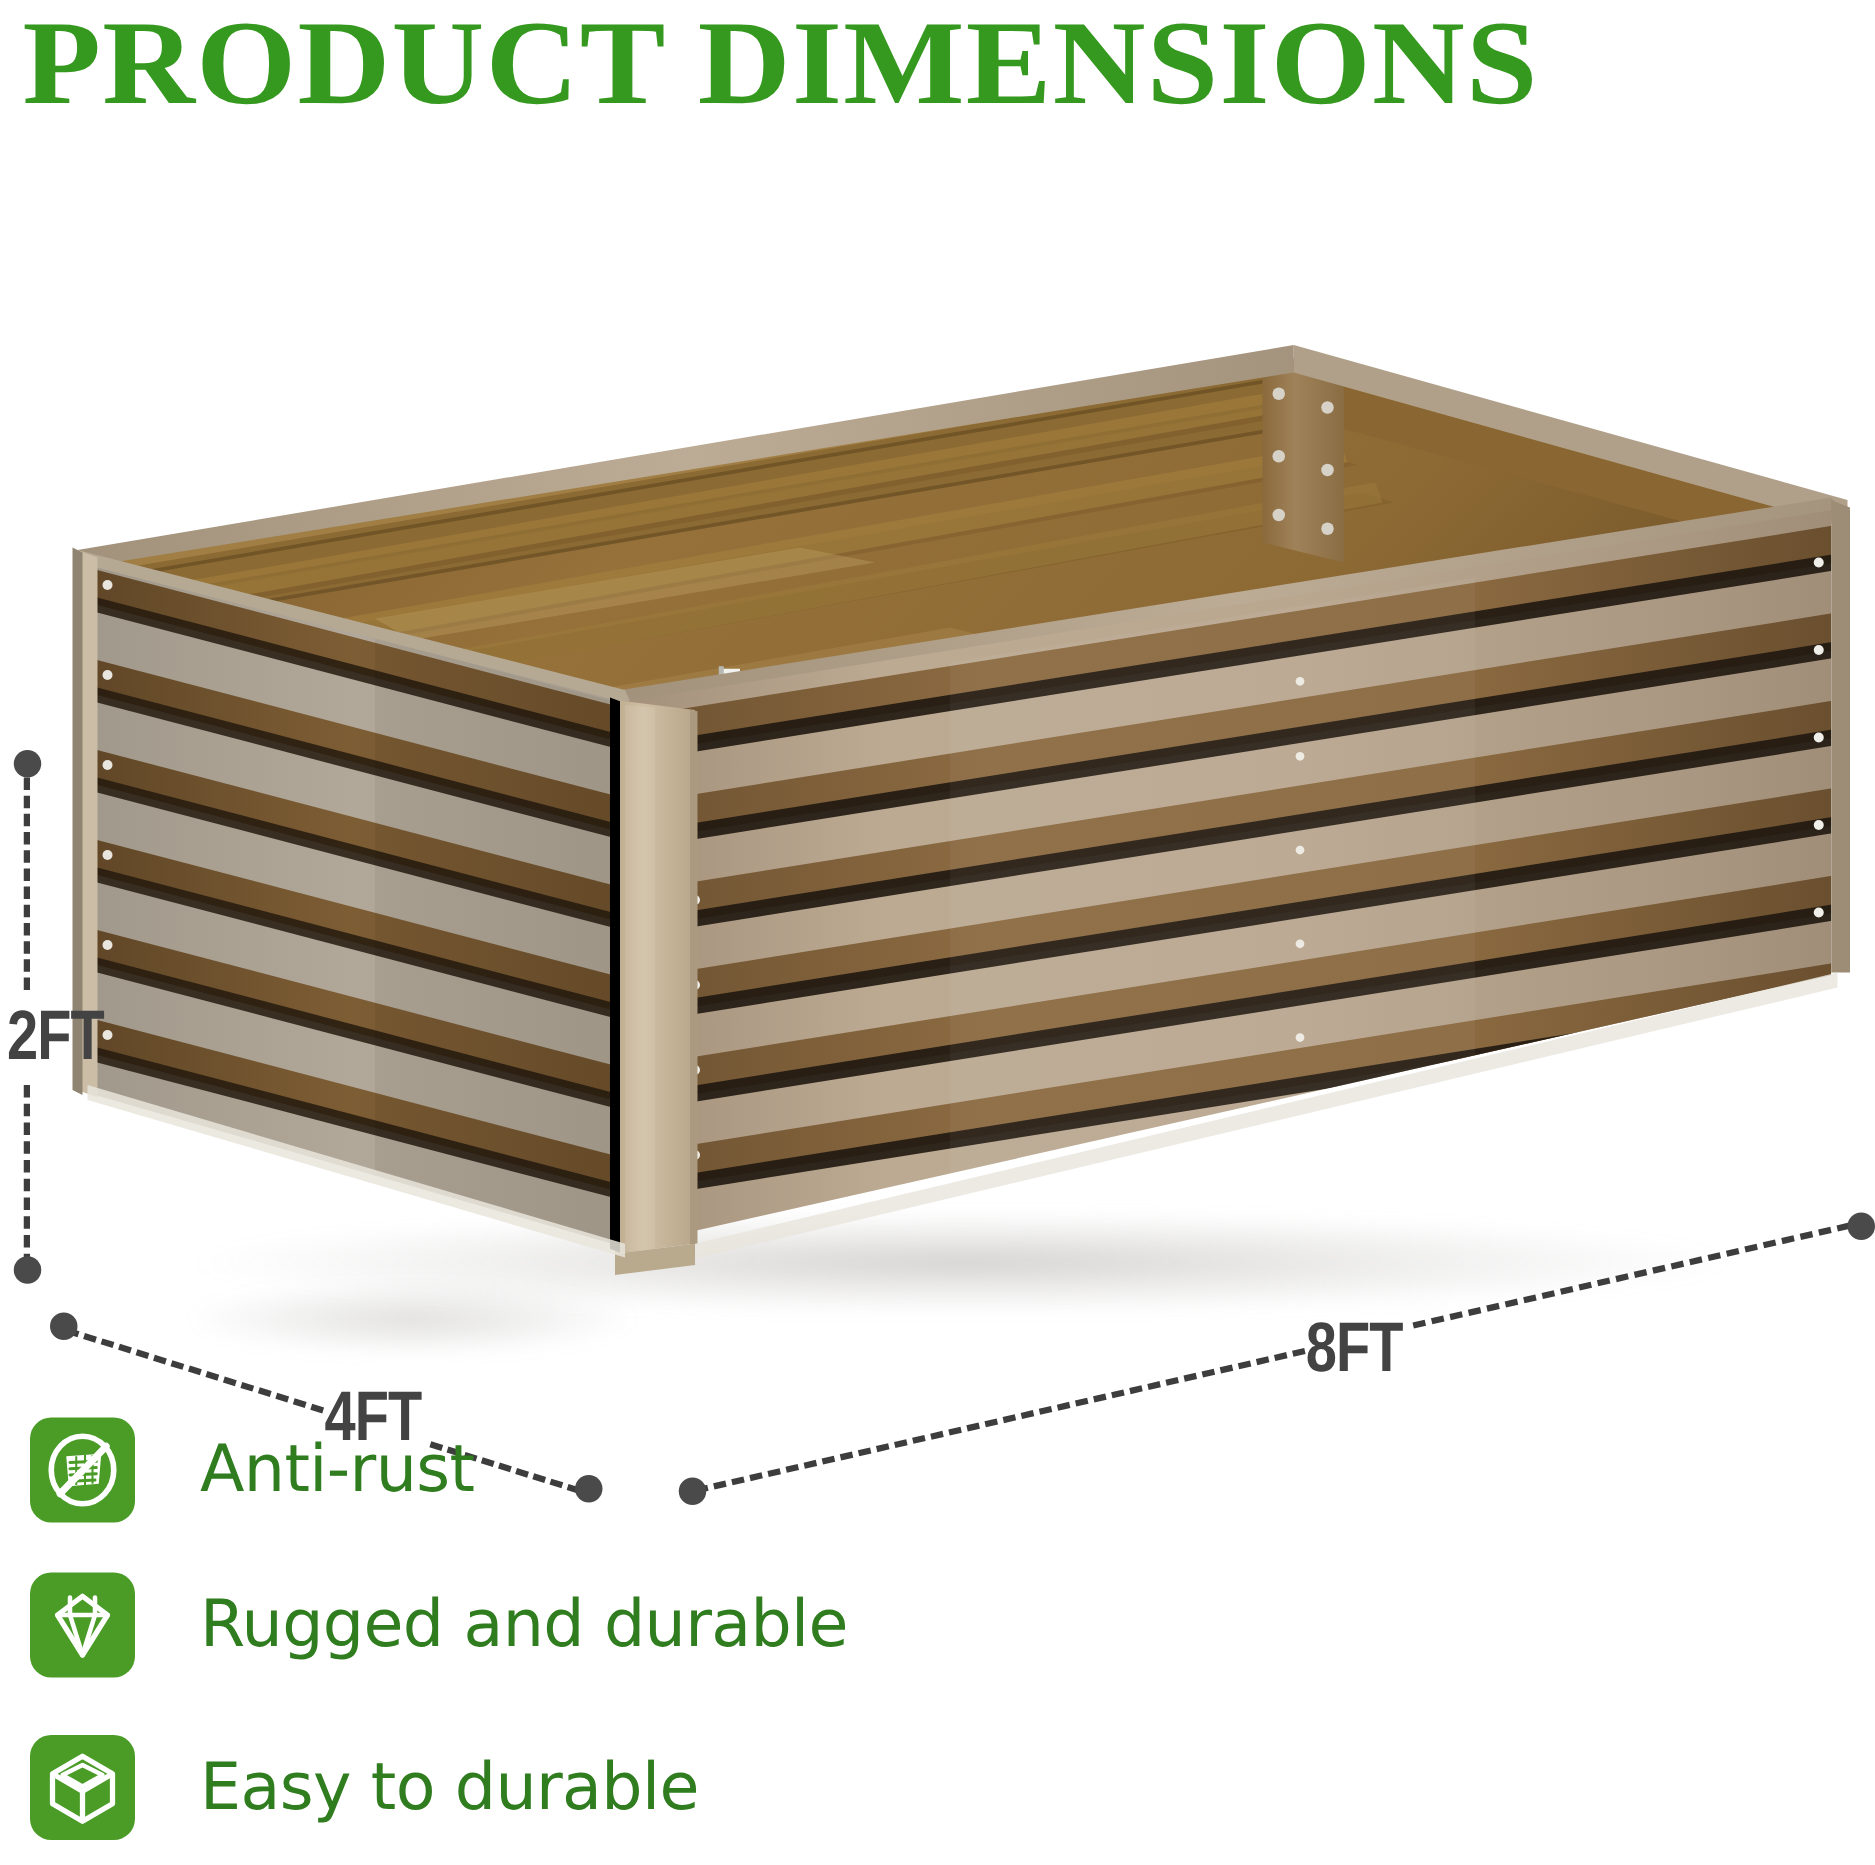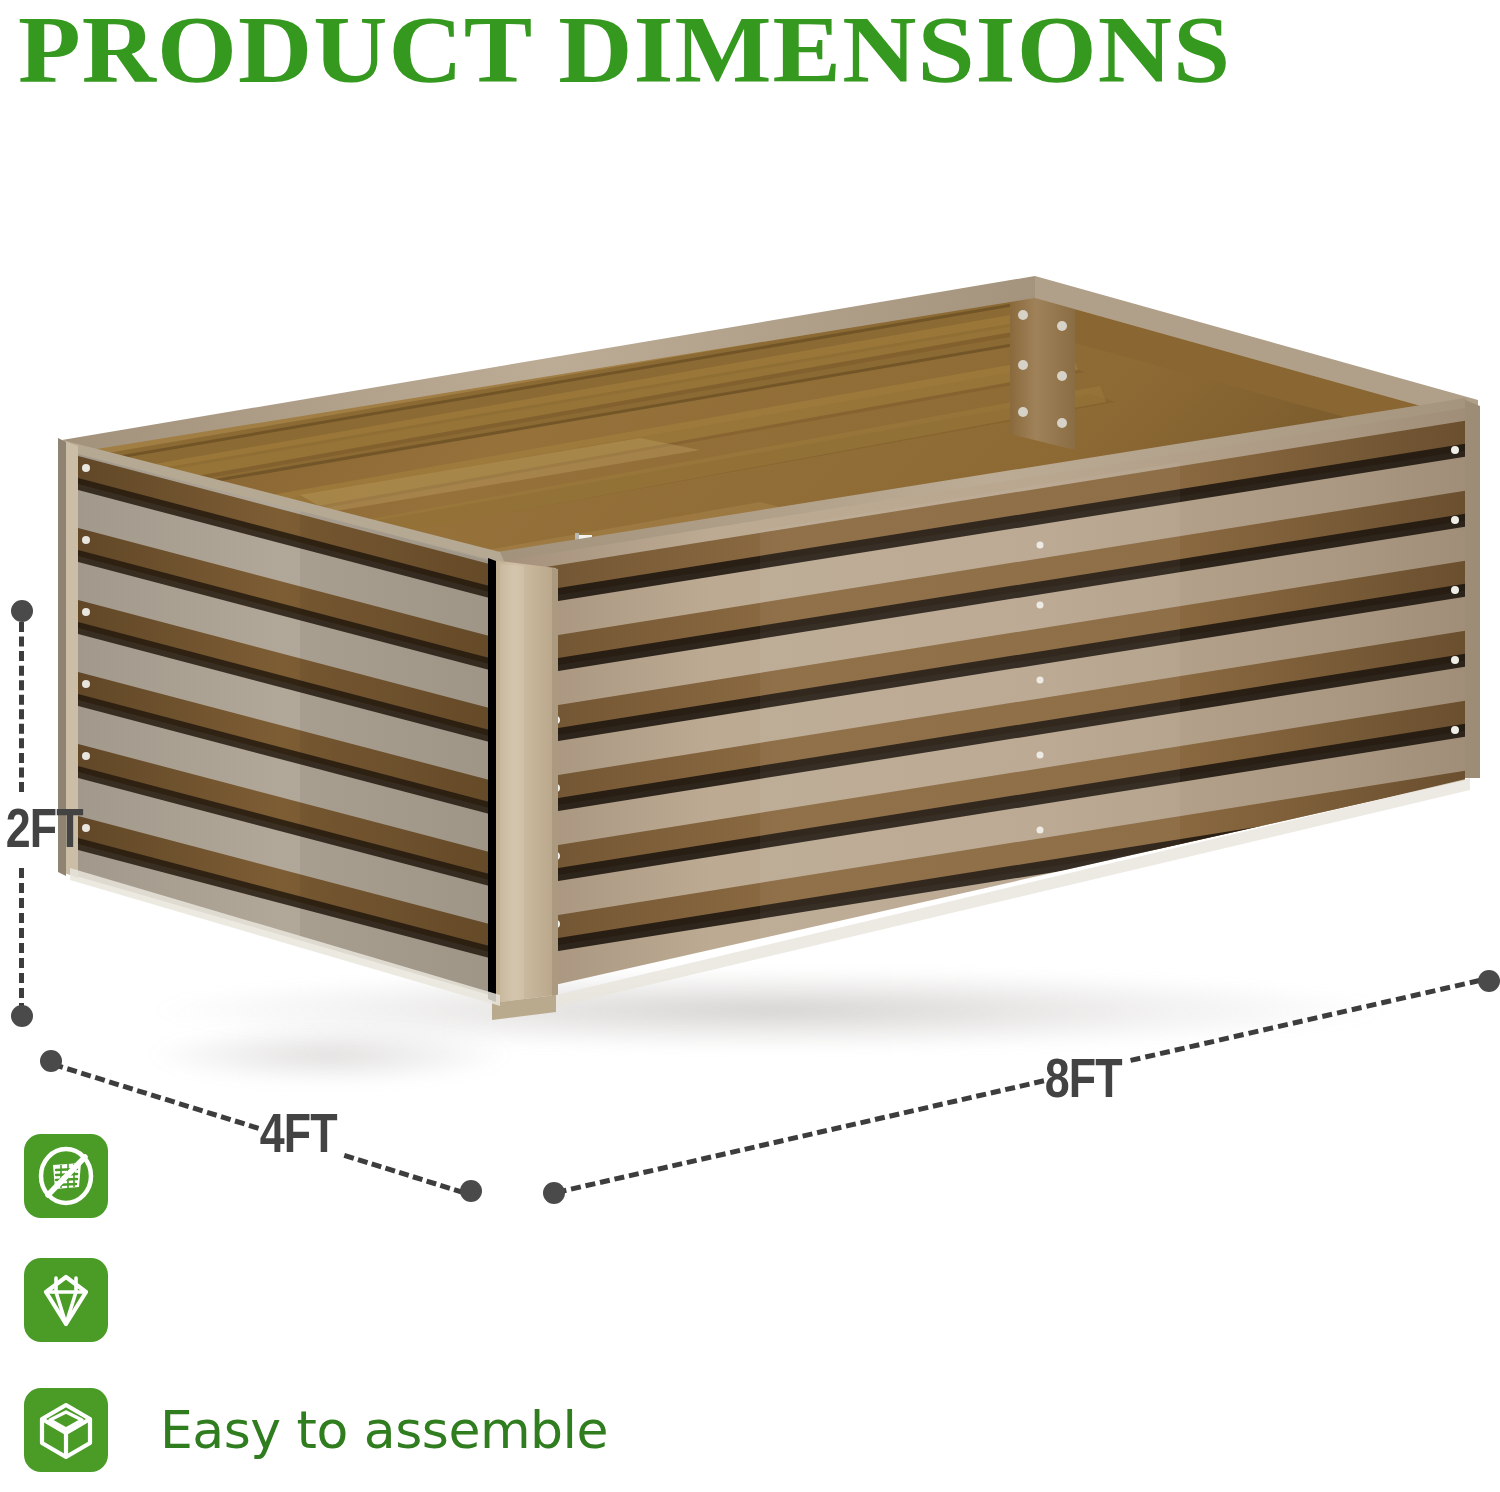--- a/index.html
+++ b/index.html
@@ -397,46 +397,48 @@
           <line x1="22" y1="40" x2="41" y2="39"></line>
         </g>
         <g stroke="#4a9c27" stroke-width="1.6">
           <line x1="26" y1="20" x2="26" y2="43"></line>
           <line x1="33" y1="19" x2="33" y2="43"></line>
           <line x1="39" y1="19" x2="39" y2="42"></line>
         </g>
         <line x1="13" y1="50" x2="50" y2="12" stroke="#ffffff" stroke-width="5.5" stroke-linecap="round"></line>
       </svg>
     </div>
+    <div class="feat-label">Anti-rust</div>
   </div>
 
   <div class="feature" id="feature-1">
     <div class="feat-icon">
       <svg width="62" height="62" viewBox="0 0 62 62">
         <g fill="none" stroke="#ffffff" stroke-width="4.2" stroke-linejoin="round">
           <polygon points="31,8 51,23 31,55 11,23"></polygon>
         </g>
         <g stroke="#ffffff" stroke-width="3.6" stroke-linecap="round">
           <line x1="11" y1="23" x2="51" y2="23"></line>
           <line x1="21" y1="9" x2="21" y2="23"></line>
           <line x1="41" y1="9" x2="41" y2="23"></line>
           <line x1="21" y1="23" x2="31" y2="55"></line>
           <line x1="41" y1="23" x2="31" y2="55"></line>
         </g>
       </svg>
     </div>
+    <div class="feat-label">Rugged and durable</div>
   </div>
 
   <div class="feature" id="feature-2">
     <div class="feat-icon">
       <svg width="62" height="62" viewBox="0 0 62 62">
         <g fill="none" stroke="#ffffff" stroke-width="4.2" stroke-linejoin="round">
           <polygon points="31,6 55,20 55,44 31,58 7,44 7,20"></polygon>
           <polyline points="7,20 31,34 55,20"></polyline>
           <line x1="31" y1="34" x2="31" y2="58"></line>
         </g>
         <polygon points="31,13 47,21 31,30 15,21" fill="none" stroke="#ffffff" stroke-width="3.4" stroke-linejoin="round"></polygon>
       </svg>
     </div>
-    <div class="feat-label">Easy to assemble</div>
+    <div class="feat-label">Easy to durable</div>
   </div>
 
 </div>
 
 </body></html>

